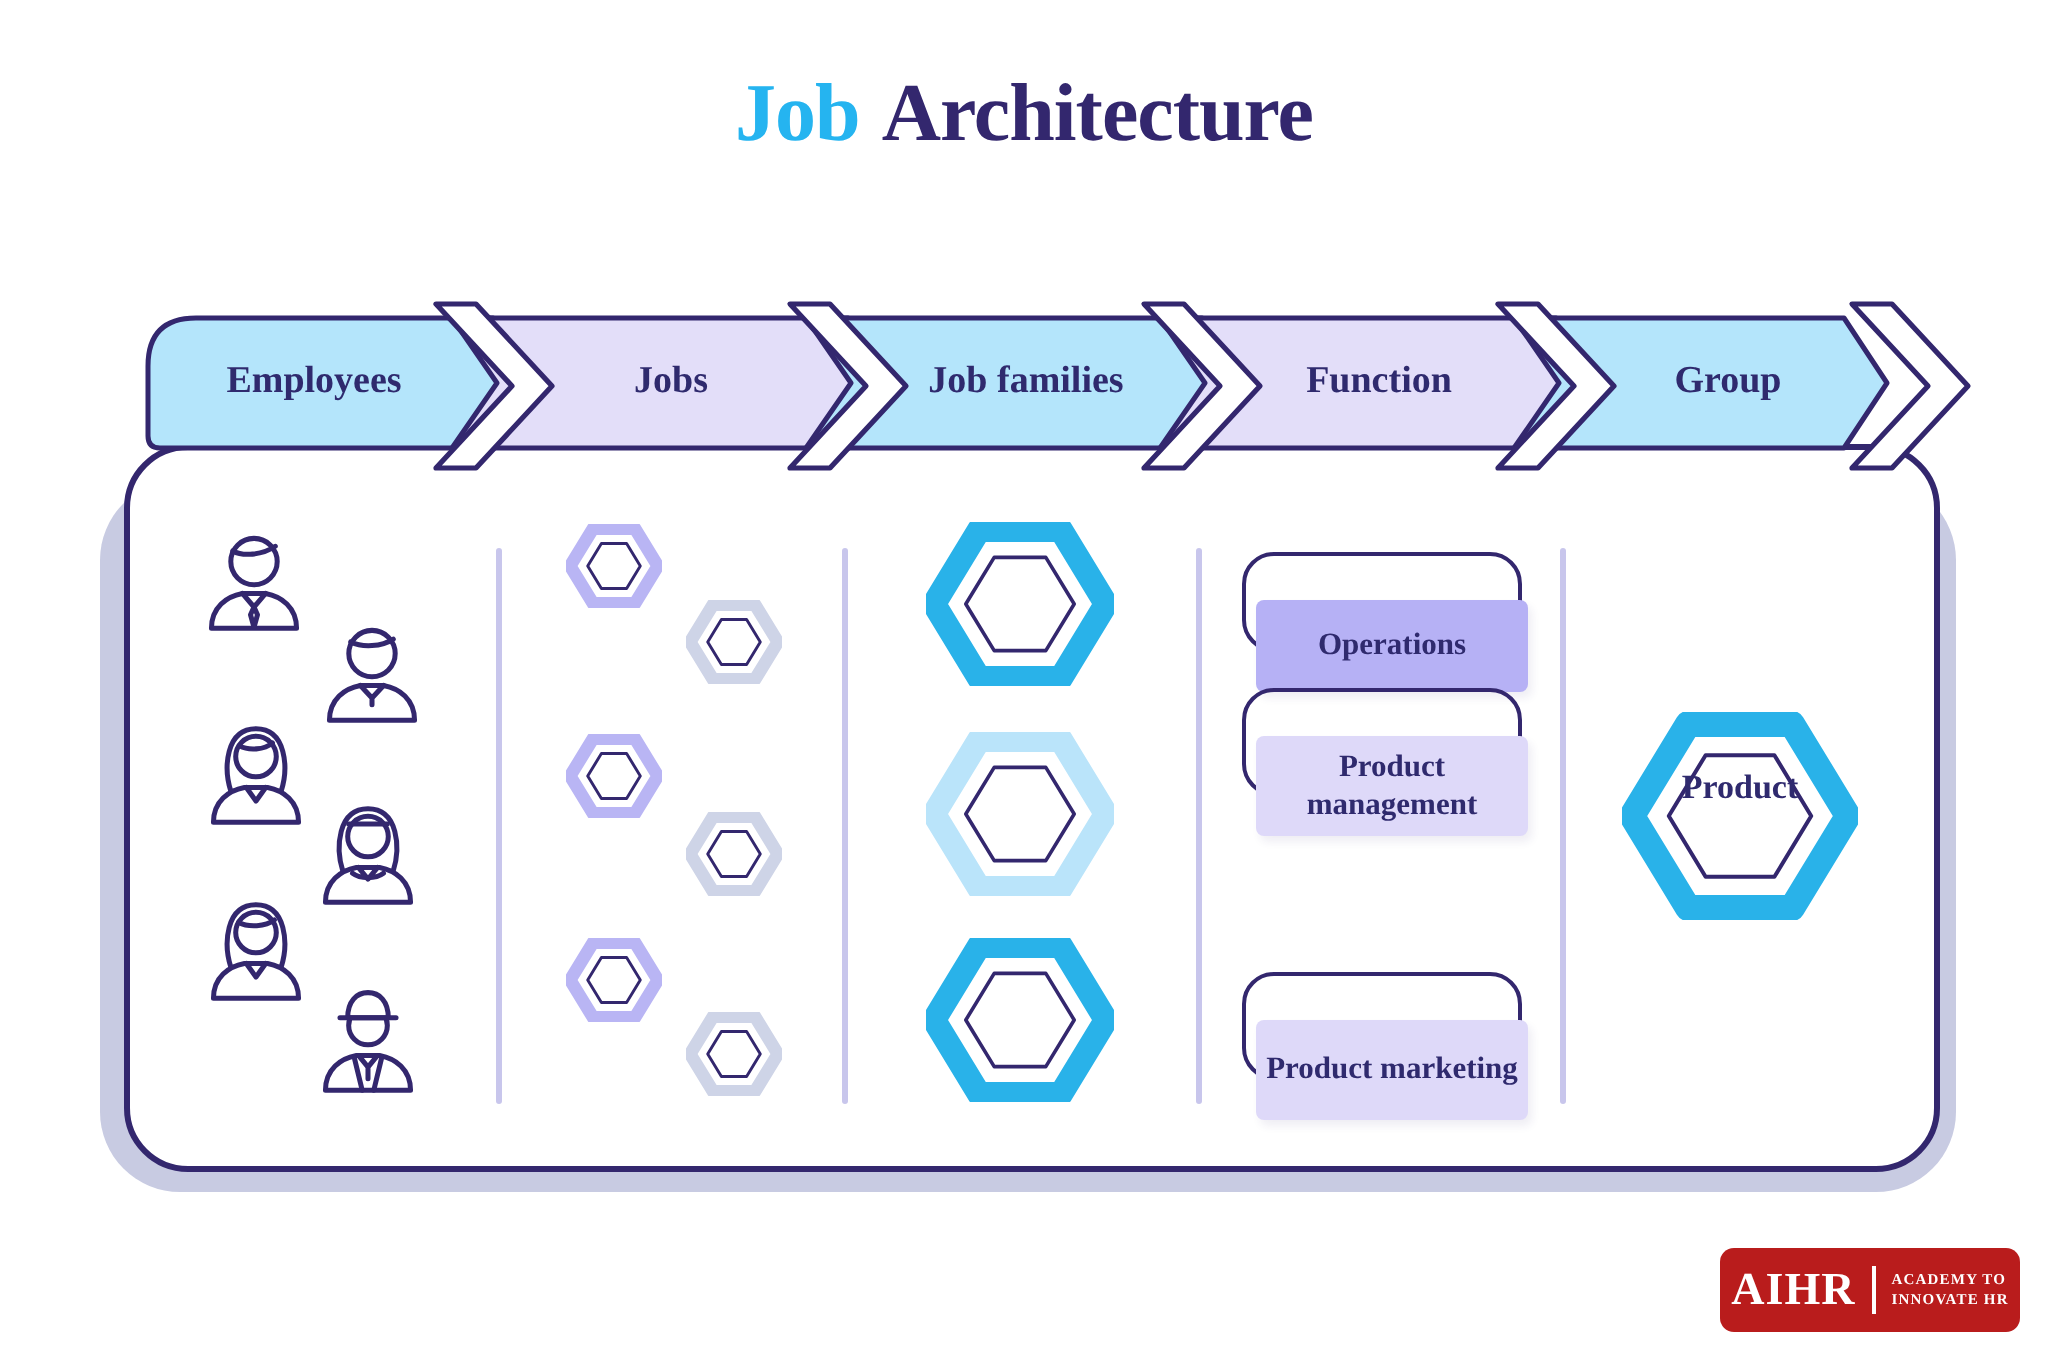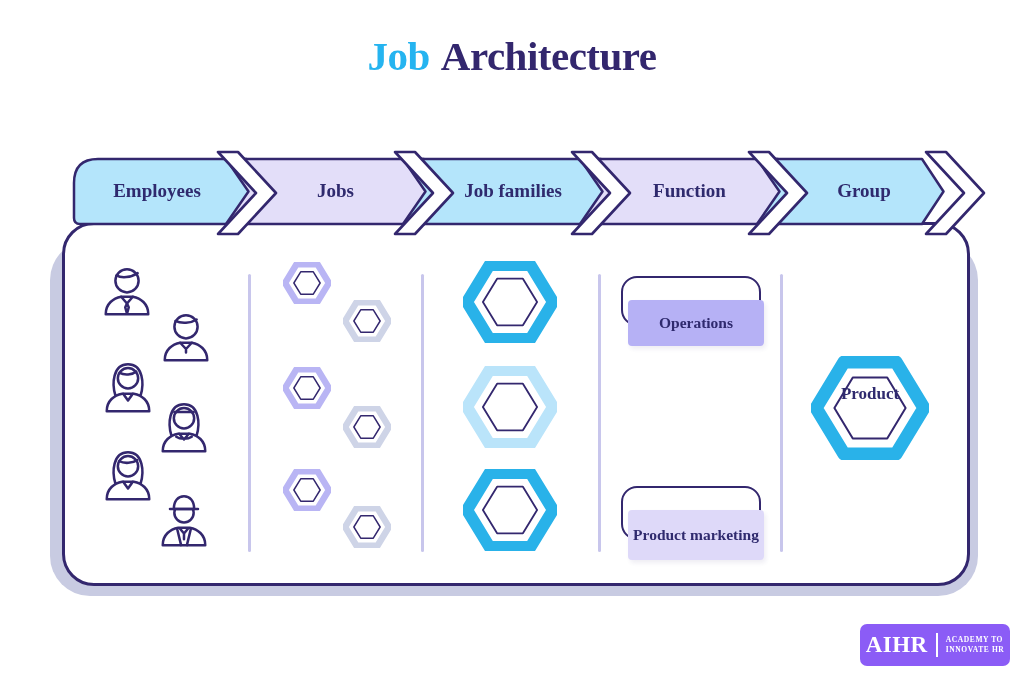--- a/index.html
+++ b/index.html
@@ -51,21 +51,21 @@
   .fn-outline{position:absolute;left:-7px;top:-8px;width:100%;height:100%;
      border:2px solid #33276e;border-radius:16px;}
   .fn-fill{position:absolute;left:0;top:16px;width:100%;height:100%;border-radius:4px;
      display:flex;align-items:center;justify-content:center;text-align:center;
      font-size:15.5px;font-weight:bold;color:#2f2a6e;line-height:1.25;
      box-shadow:2px 3px 4px rgba(51,39,110,0.08);}
   .tone-dark .fn-fill{background:#b6b1f5;}
   .tone-light .fn-fill{background:#ded9f9;}
 
   
-  .logo{left:860px;top:624px;width:150px;height:42px;background:#8b5cf6;border-radius:7px;
+  .logo{left:860px;top:624px;width:150px;height:42px;background:#b91c1c;border-radius:7px;
         display:flex;align-items:center;justify-content:center;gap:8px;color:#ffffff;}
   .logo-name{font-size:23px;font-weight:bold;letter-spacing:0.5px;}
   .logo-sep{width:2px;height:24px;background:#ffffff;}
   .logo-tag{font-size:7.5px;font-weight:bold;letter-spacing:0.6px;line-height:1.4;}
 </style>
 </head>
 <body>
 
 <div class="stage">
 
@@ -199,20 +199,26 @@
     <polygon class="ring" points="4,41 26.5,4 67.5,4 90,41 67.5,78 26.5,78"></polygon>
     <polygon class="inner" points="19.9,41 34.1,17.7 59.9,17.7 74.1,41 59.9,64.3 34.1,64.3"></polygon>
   </svg>
 
   <div class="abs fn-label tone-dark" style="top:284px;height:46px">
     <div class="fn-outline"></div>
     <div class="fn-fill">
         <span>Operations</span>
       </div>
   </div>
+  <div class="abs fn-label tone-light" style="top:352px;height:50px">
+    <div class="fn-outline"></div>
+    <div class="fn-fill">
+        <span>Product management</span>
+      </div>
+  </div>
   <div class="abs fn-label tone-light" style="top:494px;height:50px">
     <div class="fn-outline"></div>
     <div class="fn-fill">
         <span>Product marketing</span>
       </div>
   </div>
 
   <svg class="abs hex product tone-cyan" style="left:811px;top:356px" width="118" height="104" viewBox="0 0 118 104">
     <polygon class="ring" points="5,52 33,6 85,6 113,52 85,98 33,98"></polygon>
     <polygon class="inner" points="23.4,52 41.8,21.6 76.2,21.6 94.6,52 76.2,82.4 41.8,82.4"></polygon>

